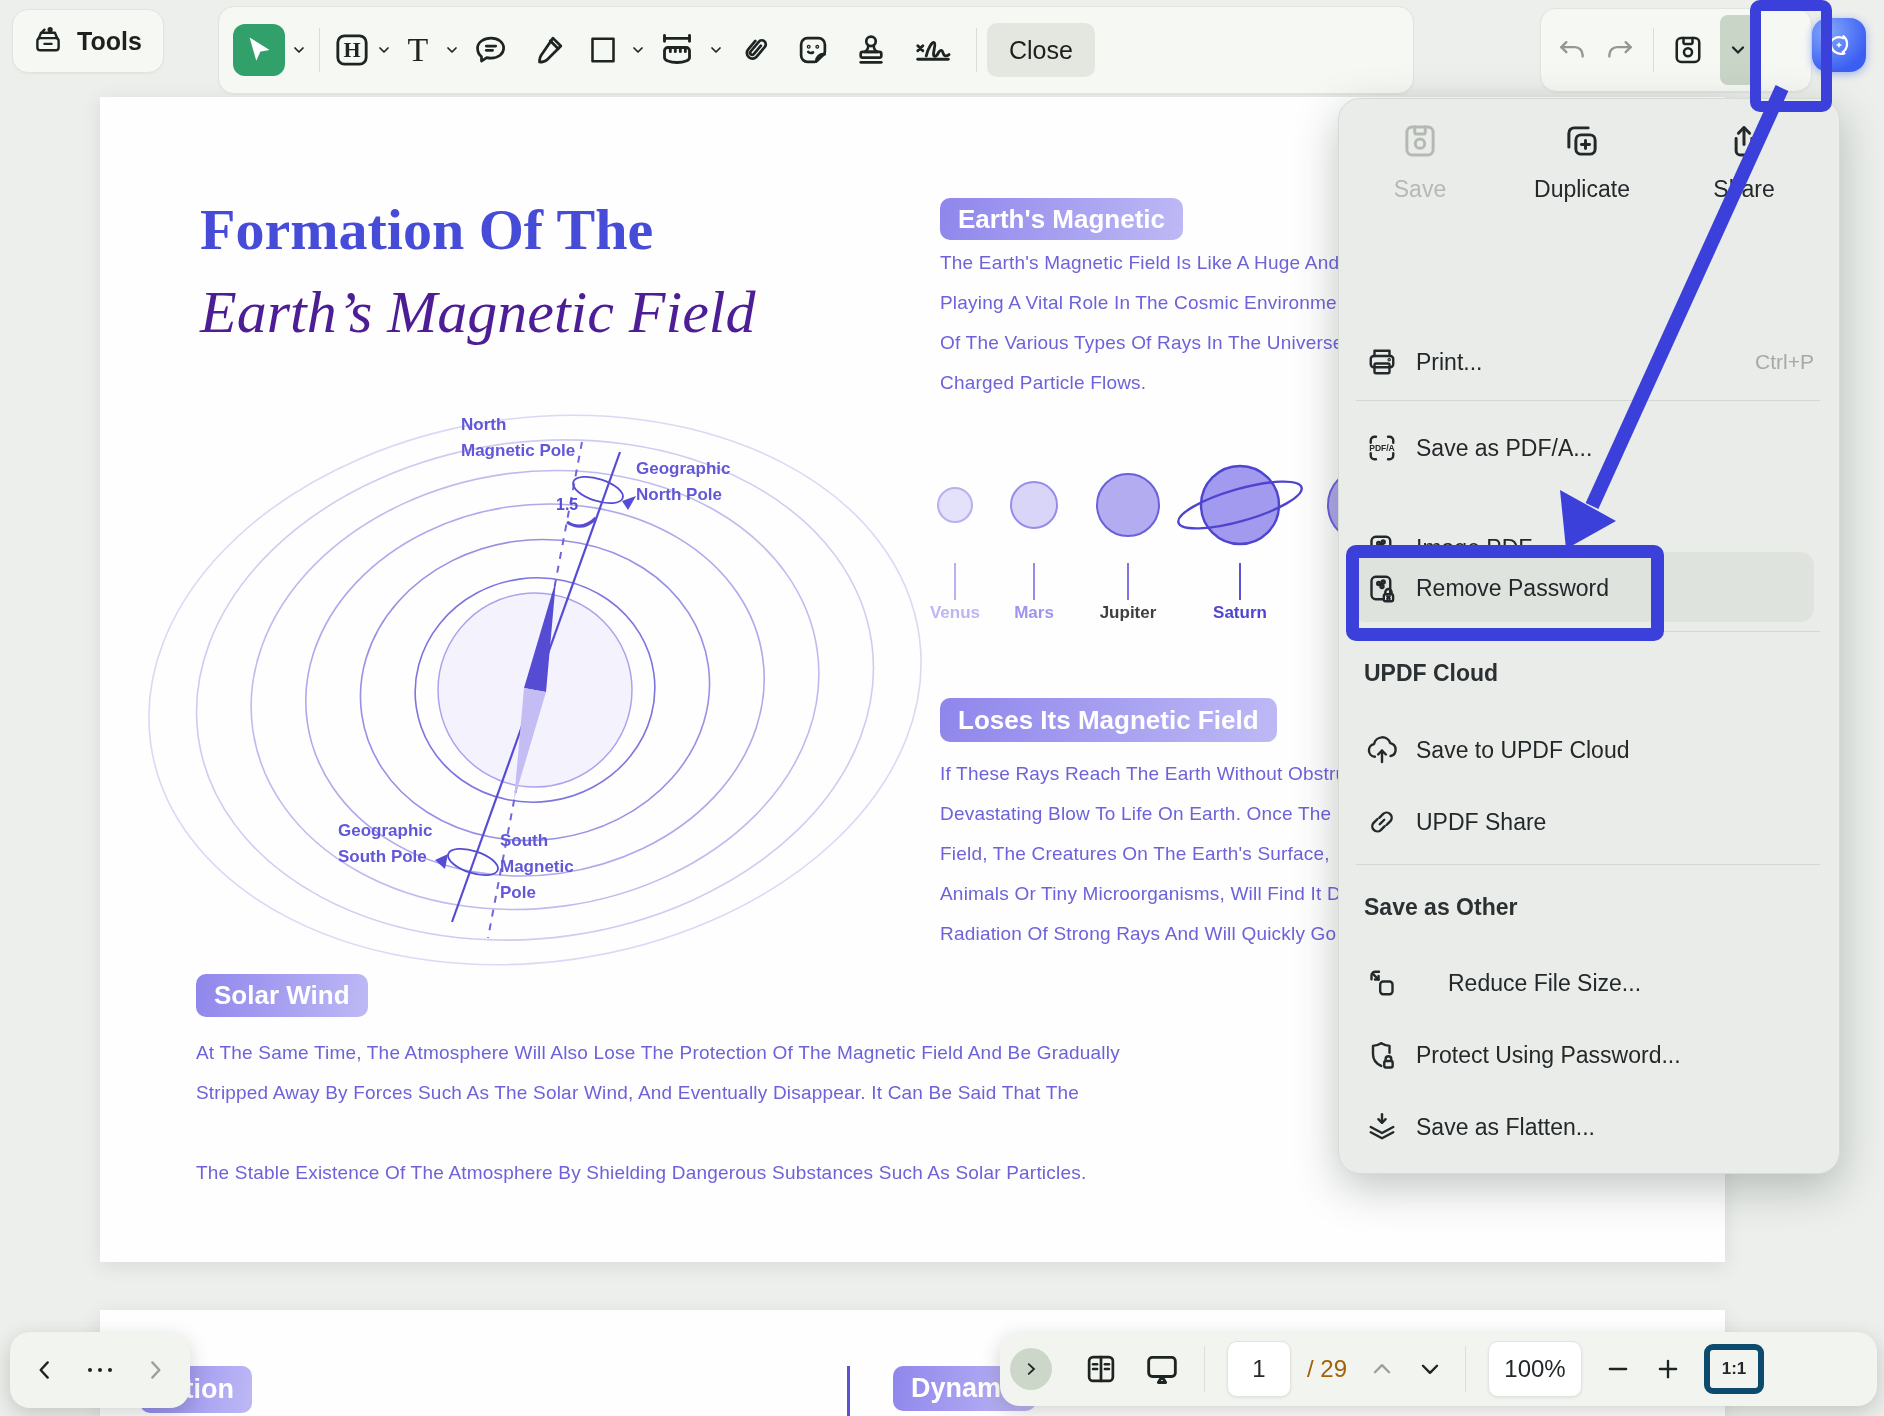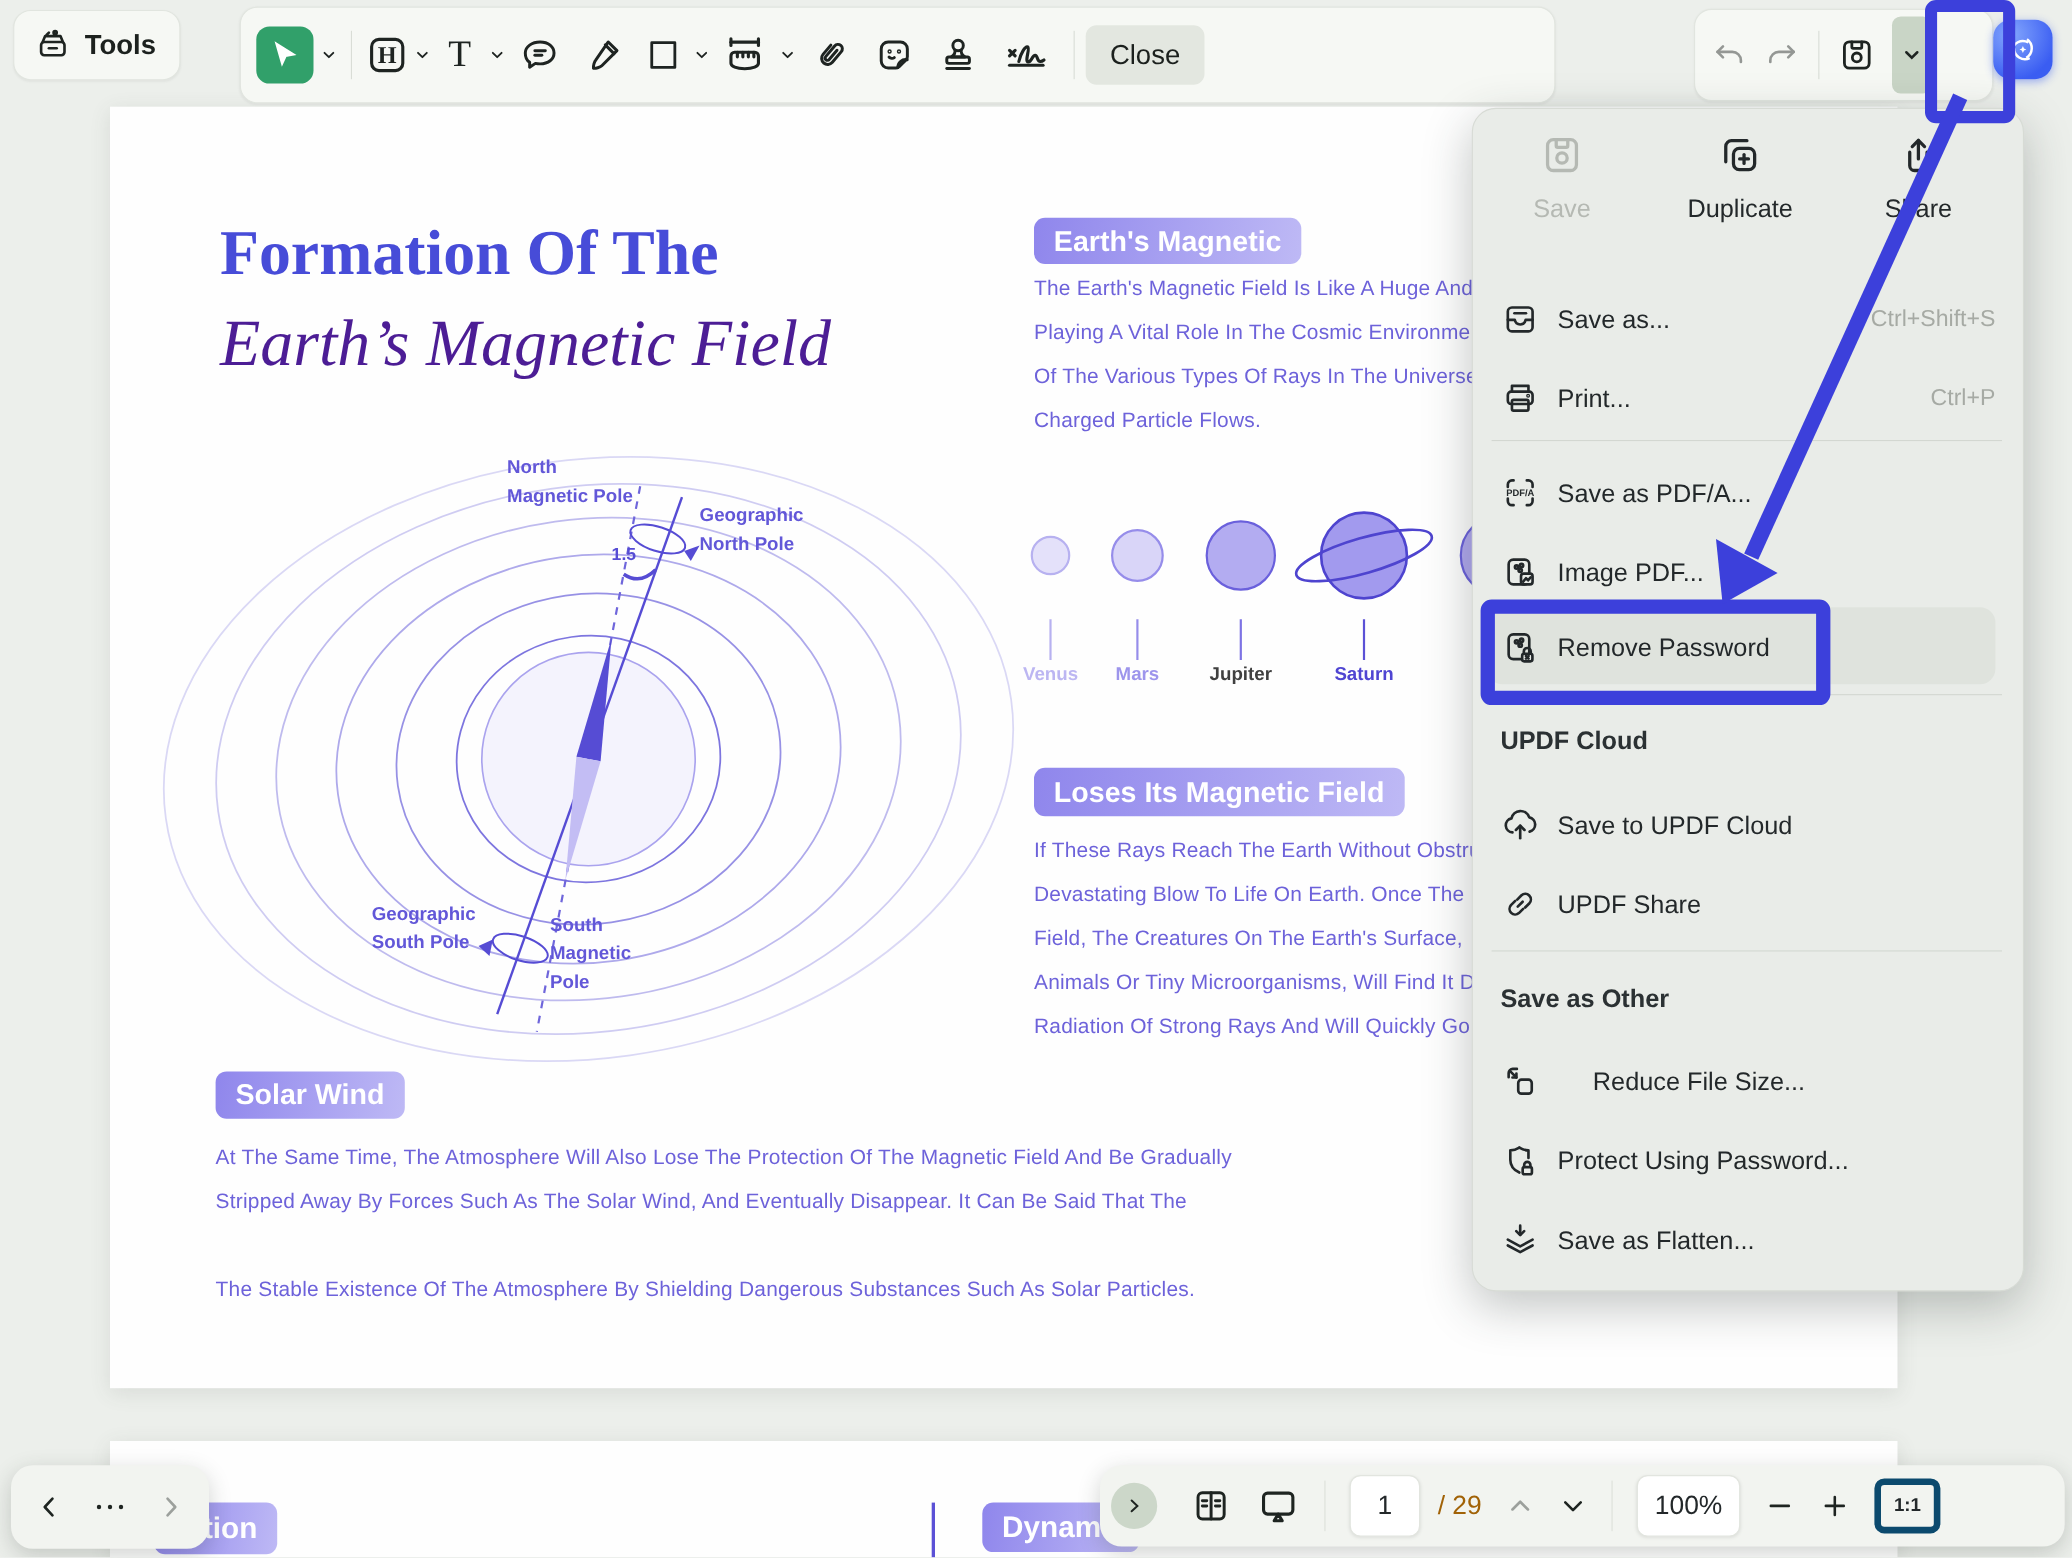--- a/index.html
+++ b/index.html
@@ -333,31 +333,20 @@
     <span class="icon">
         <svg viewBox="0 0 24 24">
           <path d="M7.5 10.5v7a2.5 2.5 0 0 0 2.5 2.5h4a2.5 2.5 0 0 0 2.5-2.5v-7"></path>
           <line x1="12" y1="14" x2="12" y2="4.5"></line>
           <polyline points="8.8,7.6 12,4.3 15.2,7.6"></polyline>
         </svg>
       </span>
     <span class="qa-label">Share</span>
   </div>
 
-  <div class="mrow" style="top:258px;z-index:11;">
-    <span class="micon">
-        <svg viewBox="0 0 24 24">
-          <rect x="4.5" y="5" width="15" height="14.5" rx="2.5"></rect>
-          <path d="M4.5 12.5h4.2c.3 1.7 1.6 2.8 3.3 2.8s3-1.1 3.3-2.8h4.2"></path>
-          <line x1="8.5" y1="8.5" x2="15.5" y2="8.5"></line>
-        </svg>
-      </span>
-    <span class="mlabel">Save as...</span>
-    <span class="mshort">Ctrl+Shift+S</span>
-  </div>
   <div class="mrow" style="top:330px;z-index:11;">
     <span class="micon">
         <svg viewBox="0 0 24 24">
           <path d="M7 8V4.5h10V8"></path>
           <rect x="4.5" y="8" width="15" height="7.5" rx="2"></rect>
           <rect x="7" y="13" width="10" height="6.5" rx="1"></rect>
           <circle cx="16.8" cy="10.5" r="0.4"></circle>
         </svg>
       </span>
     <span class="mlabel">Print...</span>
@@ -367,21 +356,21 @@
 
   <div class="mrow" style="top:416px;z-index:11;">
     <span class="micon">
       <svg viewBox="0 0 24 24">
           <path d="M8 4.5H7a2.5 2.5 0 0 0-2.5 2.5v1.5M16 4.5h1a2.5 2.5 0 0 1 2.5 2.5v1.5M8 19.5H7a2.5 2.5 0 0 1-2.5-2.5v-1.5M16 19.5h1a2.5 2.5 0 0 0 2.5-2.5v-1.5"></path>
         </svg>
       <span class="pdfa-tag">PDF/A</span>
     </span>
     <span class="mlabel">Save as PDF/A...</span>
   </div>
-  <div class="mrow" style="top:488px;z-index:11;">
+  <div class="mrow" style="top:516px;z-index:11;">
     <span class="micon">
         <svg viewBox="0 0 24 24">
           <rect x="5" y="4.5" width="12.5" height="15" rx="2.8"></rect>
           <circle cx="9.8" cy="9" r="1"></circle>
           <circle cx="12.8" cy="8" r="1"></circle>
           <circle cx="12" cy="11" r="1"></circle>
           <rect x="12.5" y="13" width="7" height="6.5" rx="1.6" fill="#e9ece8" stroke="#23282a"></rect>
           <path d="M13.8 17.8l1.7-2 1.3 1.2 1.5-1.8"></path>
         </svg>
       </span>

